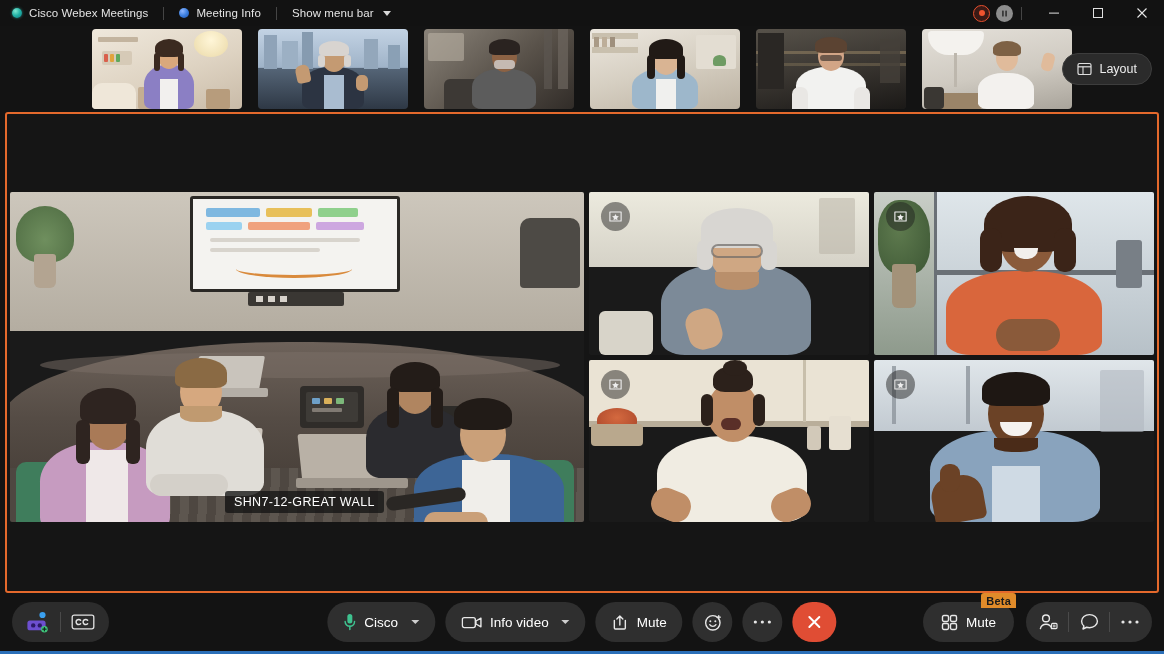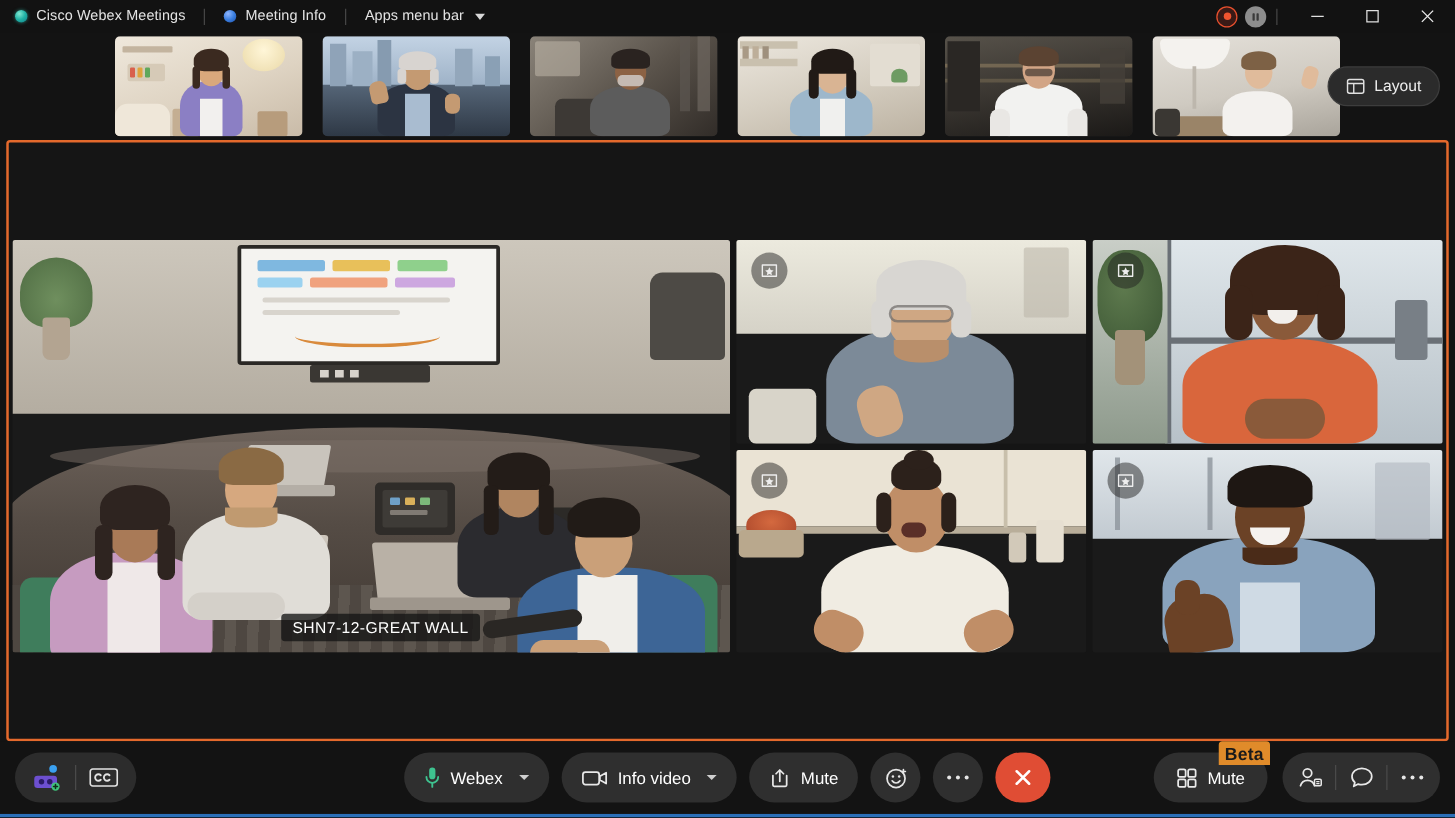--- a/index.html
+++ b/index.html
@@ -155,21 +155,21 @@
     display: flex; align-items: center; justify-content: center; cursor: pointer; border: none;
   }
   .right-group { margin-left: auto; margin-right: 12px; display: flex; align-items: center; gap: 12px; }
   .apps-btn {
     position: relative; height: 40px; border-radius: 20px; background: #2f2f2f;
     display: flex; align-items: center; gap: 8px; padding: 0 18px;
     color: #fff; font-size: 13.5px; cursor: pointer;
   }
   .beta {
     position: absolute; right: -2px; top: -9px;
-    background: #e08b2a; color: #1a1a1a; font-size: 14px; font-weight: bold;
+    background: #e08b2a; color: #1a1a1a; font-size: 11px; font-weight: bold;
     padding: 1.5px 5px; border-radius: 3px 3px 0 0; letter-spacing: .2px;
   }
   .icogroup {
     height: 40px; border-radius: 20px; background: #2f2f2f;
     display: flex; align-items: center; padding: 0 2px;
   }
   .icobtn { width: 40px; height: 34px; border-radius: 17px; display: flex; align-items: center; justify-content: center; cursor: pointer; }
   .accentline { height: 3px; flex: 0 0 3px; background: #2b6fb8; }
   svg { display: block; }
 
@@ -187,21 +187,21 @@
       <span class="dot-webex"></span>
       <span class="tb-label">Cisco Webex Meetings</span>
     </div>
     <span class="tb-sep"></span>
     <div class="tb-item">
       <span class="dot-info"></span>
       <span class="tb-label">Meeting Info</span>
     </div>
     <span class="tb-sep"></span>
     <div class="tb-item">
-      <span class="tb-label">Apps menu bar</span>
+      <span class="tb-label">Show menu bar</span>
       <span class="chev"></span>
     </div>
 
     <div class="tb-right">
       <div class="rec-btn">
           <i></i>
         </div>
       <div class="pause-btn">
         <svg width="9" height="9" viewBox="0 0 9 9">
             <rect x="2" y="1.5" width="1.8" height="6" rx="0.6" fill="#3a3a3a"></rect>
@@ -550,21 +550,21 @@
 
     <div class="center">
       <button class="tbtn">
         <span>
           <svg width="13" height="18" viewBox="0 0 13 18">
               <rect x="4" y="1" width="5" height="9.4" rx="2.5" fill="#3ec28f"></rect>
               <path d="M1.8 8.6 a4.7 4.7 0 0 0 9.4 0" fill="none" stroke="#3ec28f" stroke-width="1.5" stroke-linecap="round"></path>
               <path d="M6.5 13.3 v3.2" stroke="#3ec28f" stroke-width="1.5" stroke-linecap="round"></path>
             </svg>
         </span>
-        <span>Webex</span>
+        <span>Cisco</span>
         <span class="caret"></span>
       </button>
 
       <button class="tbtn">
         <span>
           <svg width="21" height="15" viewBox="0 0 21 15">
               <rect x="1" y="2.6" width="13" height="10" rx="2" fill="none" stroke="#e8e8e8" stroke-width="1.4"></rect>
               <path d="M14.6 6 L19.6 3.2 v8.6 L14.6 9 z" fill="none" stroke="#e8e8e8" stroke-width="1.4" stroke-linejoin="round"></path>
             </svg>
         </span>

